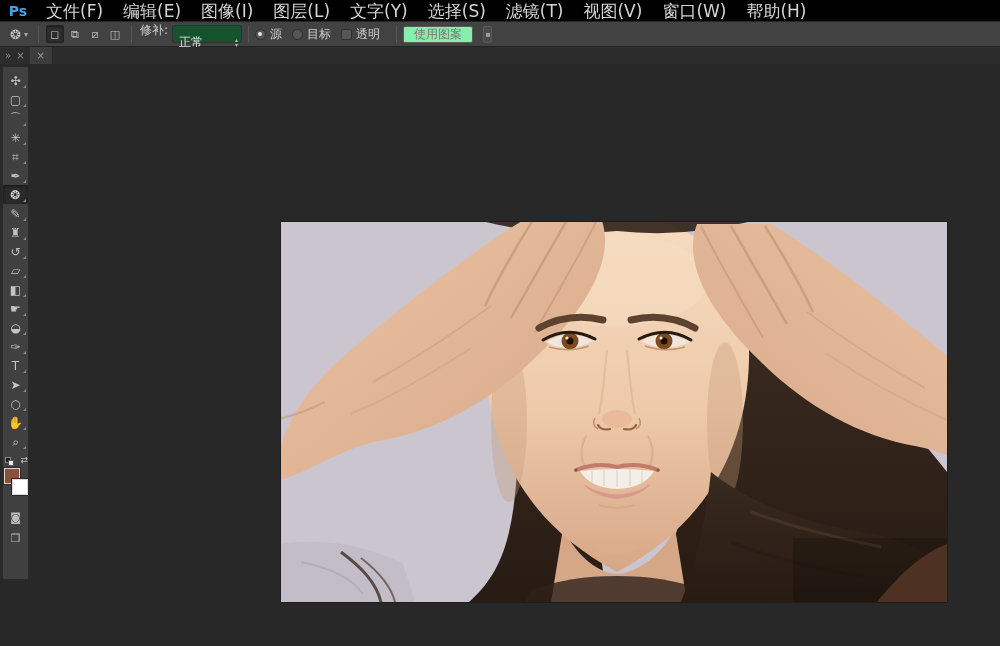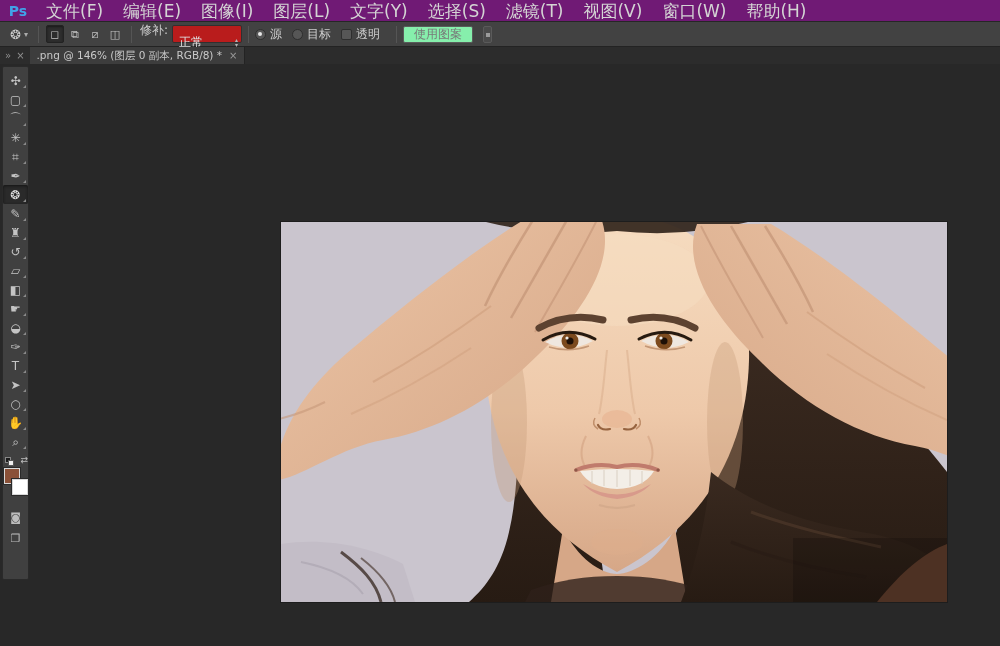--- a/index.html
+++ b/index.html
@@ -2,42 +2,42 @@
 <html><head>
 <meta charset="utf-8">
 <style>
   * { margin:0; padding:0; box-sizing:border-box; }
   html,body { width:1000px; height:646px; overflow:hidden; background:#282828;
               font-family:"DejaVu Sans","Liberation Sans",sans-serif; }
   #root { position:relative; width:1000px; height:646px; background:#282828; }
 
   
   .menu-bar { position:absolute; left:0; top:0; width:1000px; height:22px;
-              background:#701a75; border-bottom:1px solid #262626;
+              background:#000000; border-bottom:1px solid #262626;
               display:flex; align-items:center; }
   .ps-logo { width:36px; text-align:center; color:#41a2e8; font-weight:bold;
              font-size:14px; letter-spacing:0; }
   .menu-item { color:#d4d4d4; font-size:17px; padding:0 10px; height:22px;
                line-height:22px; cursor:default; }
 
   
   .options-bar { position:absolute; left:0; top:22px; width:1000px; height:25px;
                  background:#424242; border-bottom:1px solid #232323;
                  display:flex; align-items:center; color:#cfcfcf; font-size:12px; }
   .opt-sep { width:1px; height:17px; background:#323232; border-right:1px solid #555;
              margin:0 6px; }
   .tool-preset { display:flex; align-items:center; gap:3px; padding:0 4px 0 10px; }
   .tool-preset .glyph { font-size:13px; color:#cfcfcf; }
   .caret { font-size:8px; color:#aaa; }
   .mode-btn { width:18px; height:18px; margin:0 1px; display:flex; align-items:center;
               justify-content:center; font-size:11px; color:#c2c2c2; border-radius:2px; }
   .mode-btn.active { background:#2d2d2d; box-shadow:inset 0 1px 2px #1a1a1a;
                      border:1px solid #222; }
   .opt-label { margin:0 4px 8px 2px; }
-  .dropdown { width:70px; height:17px; background:#b91c1c; border:1px solid #303030;
+  .dropdown { width:70px; height:17px; background:#14532d; border:1px solid #303030;
               border-radius:2px; display:flex; align-items:center; padding:16px 3px 0 6px;
               justify-content:space-between; color:#e0e0e0; }
   .stepper { display:flex; flex-direction:column; line-height:5px; font-size:6px;
              color:#b5b5b5; }
   .radio { width:11px; height:11px; border-radius:50%; background:#565656;
            border:1px solid #2e2e2e; margin-right:4px; position:relative; }
   .radio.checked::after { content:""; position:absolute; left:2.5px; top:2.5px;
            width:4px; height:4px; border-radius:50%; background:#e8e8e8; }
   .checkbox { width:11px; height:11px; background:#565656; border:1px solid #2e2e2e;
               border-radius:2px; margin-right:4px; }
@@ -141,21 +141,20 @@
     </div>
     <div class="opt-sep"></div>
     <div class="btn-disabled">使用图案</div>
     <div class="end-toggle"></div>
   </div>
 
   <div class="tab-bar">
     <span class="tab-overflow">»</span>
     <span class="tab-mini-close">×</span>
     <div class="doc-tab">
-      <span class="title">.png @ 146% (图层 0 副本, RGB/8) *</span>
       <span class="close">×</span>
     </div>
   </div>
 
   <div class="toolbar">
     <div class="tool">✣</div>
     <div class="tool">▢</div>
     <div class="tool">⌒</div>
     <div class="tool">✳</div>
     <div class="tool">⌗</div>

